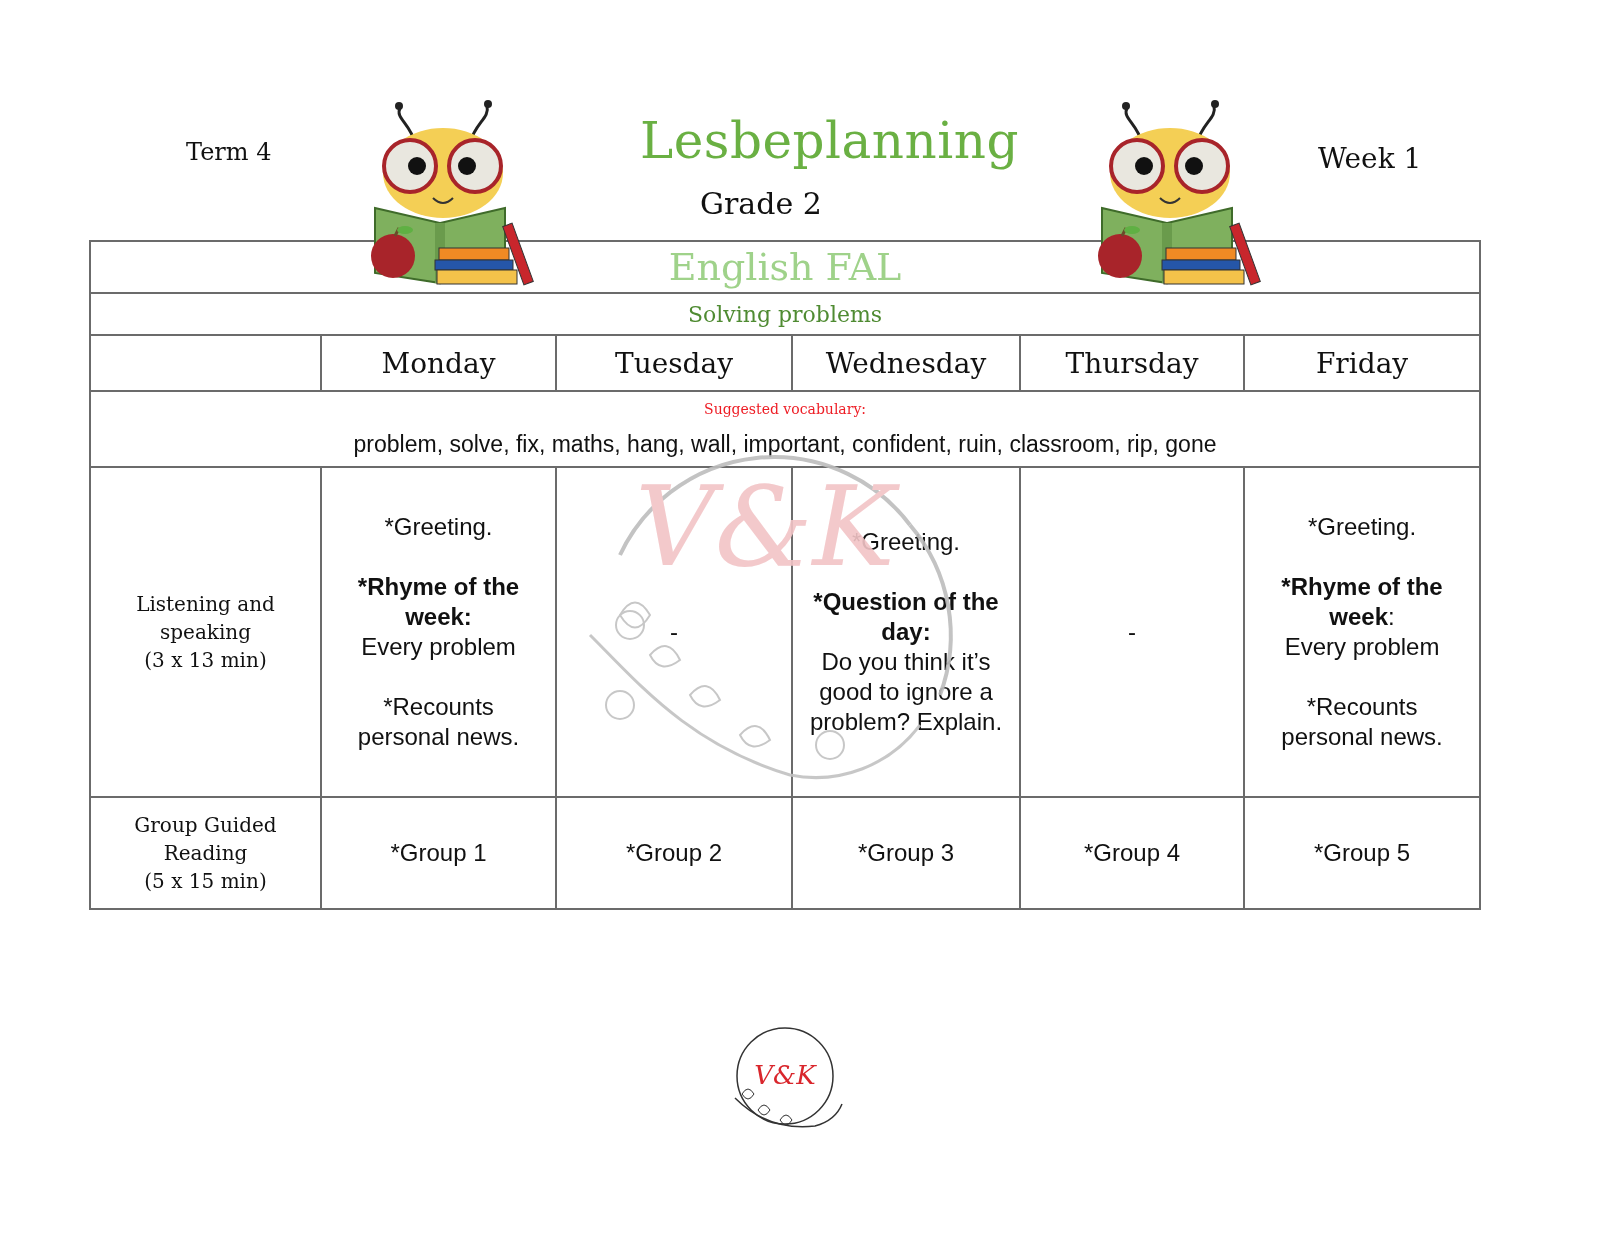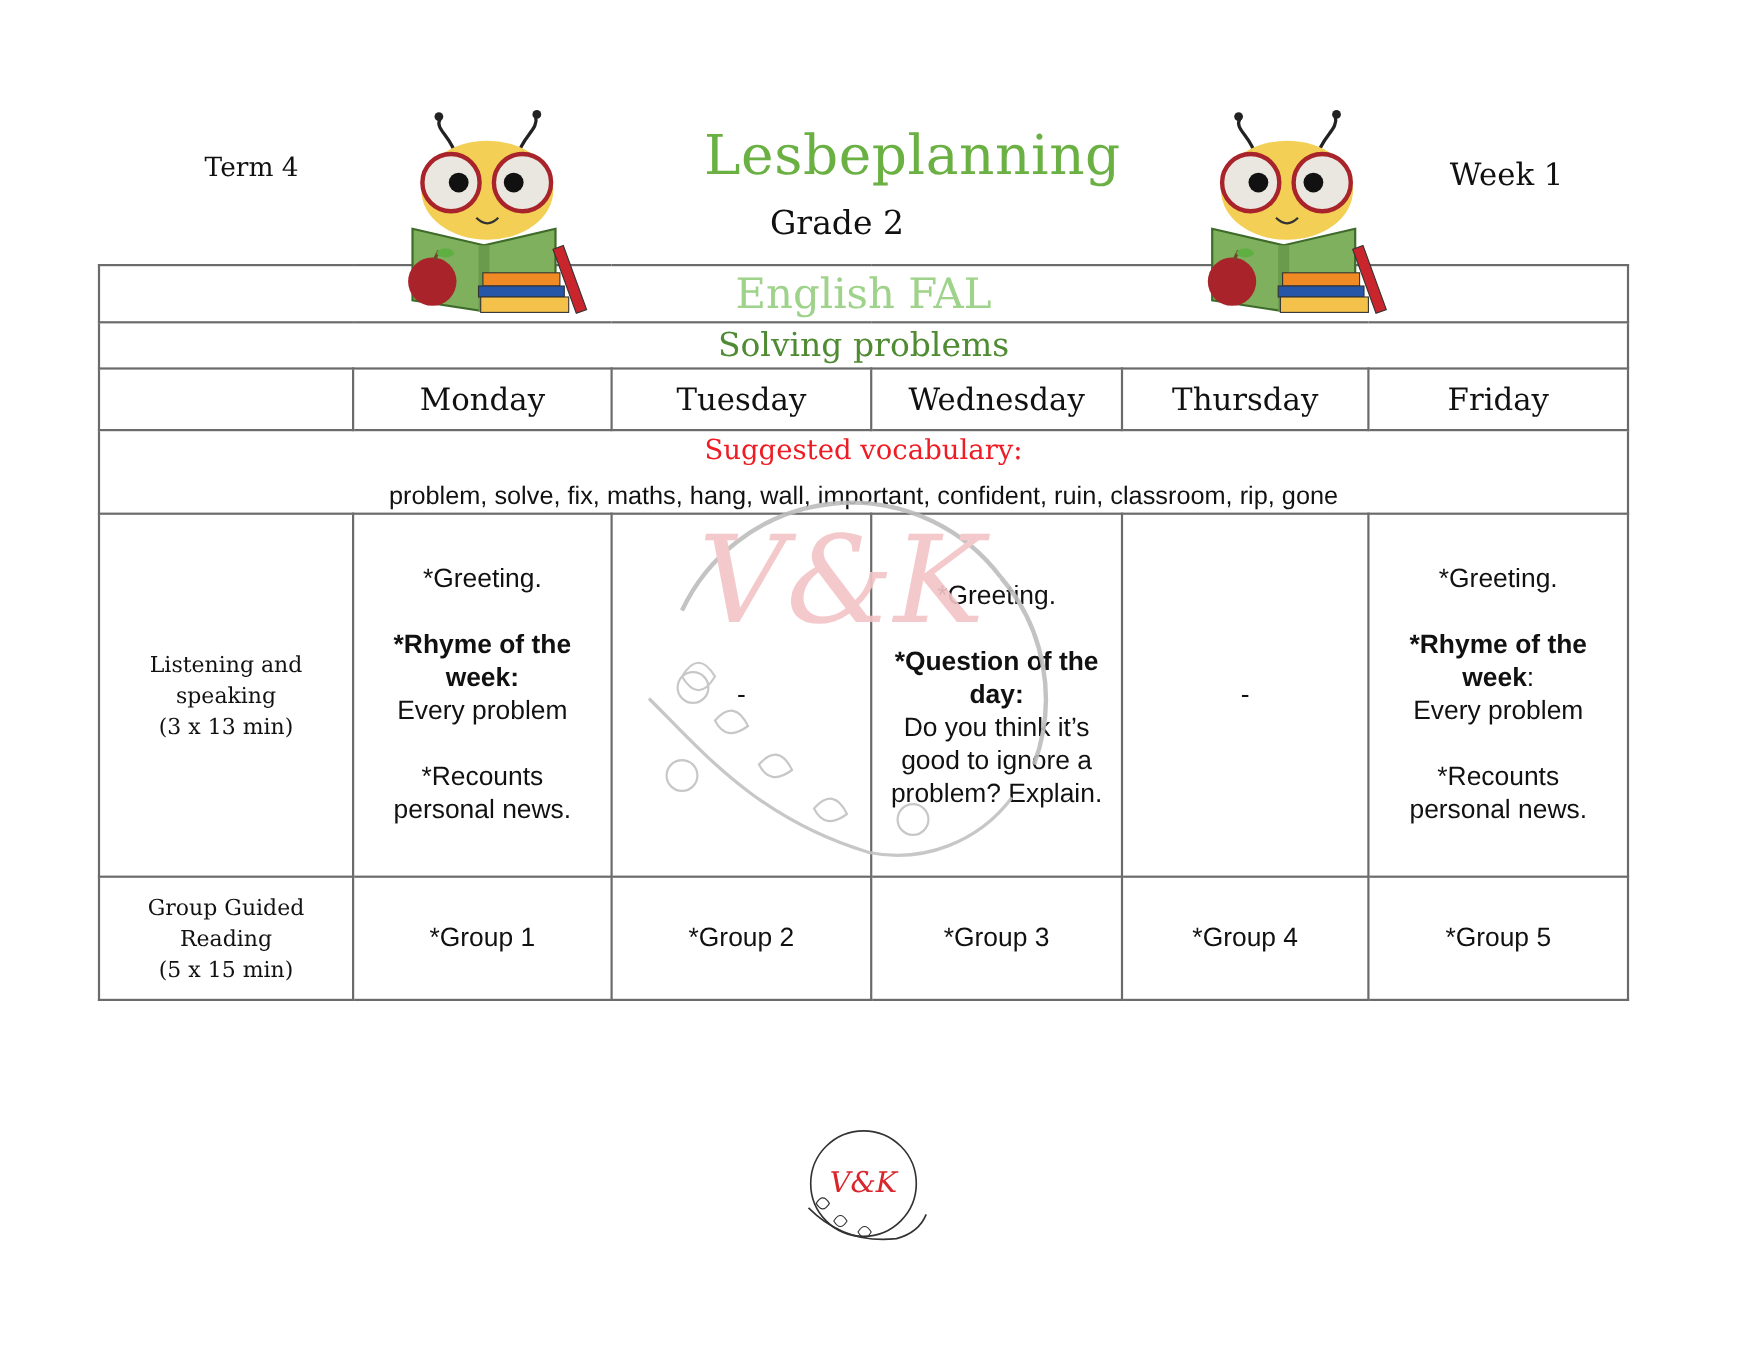--- a/index.html
+++ b/index.html
@@ -26,23 +26,23 @@
     table.plan td { border: 2px solid #6b6b6b; text-align: center; vertical-align: middle; padding: 0; }
     .row-subject td { height: 50px; }
     .row-topic td { height: 40px; }
     .row-days td { height: 54px; border-radius: 11px; }
     .row-vocab td { height: 74px; }
     .row-ls td { height: 328px; }
     .row-sight td { height: 76px; }
     .row-ggr td { height: 110px; }
 
     .subject { font-size: 38px; color: #9fd28a; }
-    .topic { font-size: 30px; color: #4f8b32; }
+    .topic { font-size: 22px; color: #4f8b32; }
     .day { font-size: 28px; color: #111; }
-    .red-label { font-size: 25px; color: #ee1c24; display: block; margin-bottom: 6px; }
+    .red-label { font-size: 14px; color: #ee1c24; display: block; margin-bottom: 6px; }
     .word-list { font-size: 23px; color: #111; display: block; margin-top: 14px; }
     .row-label { font-size: 20px; color: #111; line-height: 28px; }
     .cell-text { font-size: 24px; line-height: 30px; color: #111; }
     .cell-text b { font-weight: bold; }
     .blank-line { display: block; height: 30px; }
     .group { font-size: 24px; color: #111; }
 
     .watermark { position: absolute; left: 560px; top: 395px; width: 420px; height: 420px; z-index: 2; pointer-events: none; opacity: 0.9; }
     .footer-logo { position: absolute; left: 720px; top: 1018px; width: 130px; height: 120px; }
   </style>

